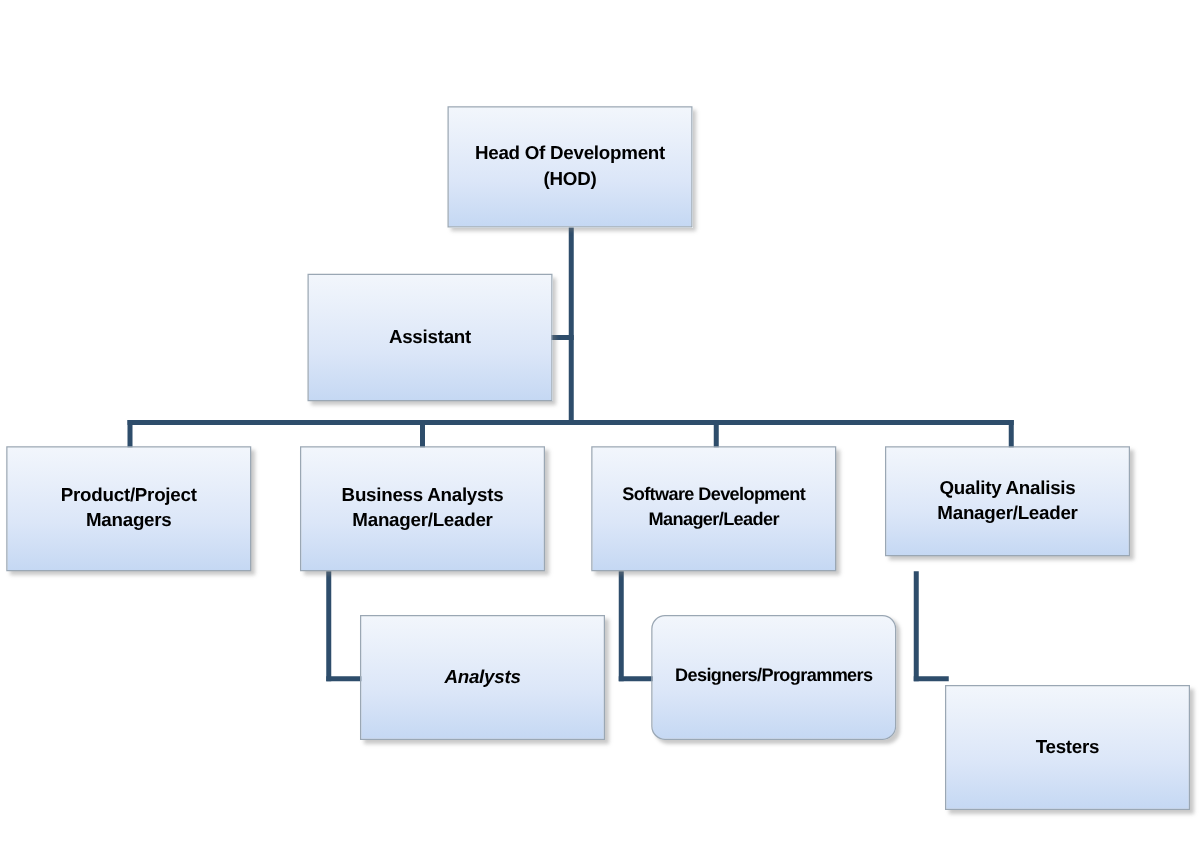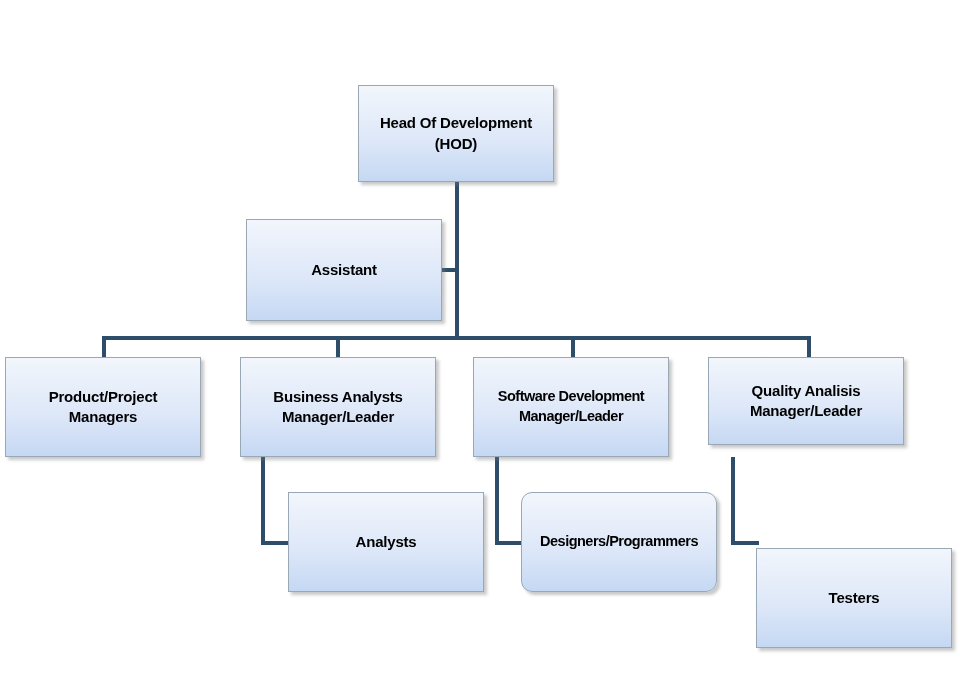--- a/index.html
+++ b/index.html
@@ -107,21 +107,21 @@
   <div class="node" style="left:473px; top:357px; width:196px; height:100px;">
     <span class="node-label tight">Software Development
 Manager/Leader</span>
   </div>
 
   <div class="node" style="left:708px; top:357px; width:196px; height:88px;">
     <span class="node-label">Quality Analisis
 Manager/Leader</span>
   </div>
 
-  <div class="node" style="left:288px; top:492px; width:196px; height:100px;">
+  <div class="node" style="left:288px; top:492px; width:196px; height:100px;font-style:italic;">
     <span class="node-label">Analysts</span>
   </div>
 
   <div class="node" style="left:521px; top:492px; width:196px; height:100px;border-radius:11px;">
     <span class="node-label tight">Designers/Programmers</span>
   </div>
 
   <div class="node" style="left:756px; top:512px; width:196px; height:100px;margin-top:36px;">
     <span class="node-label">Testers</span>
   </div>

